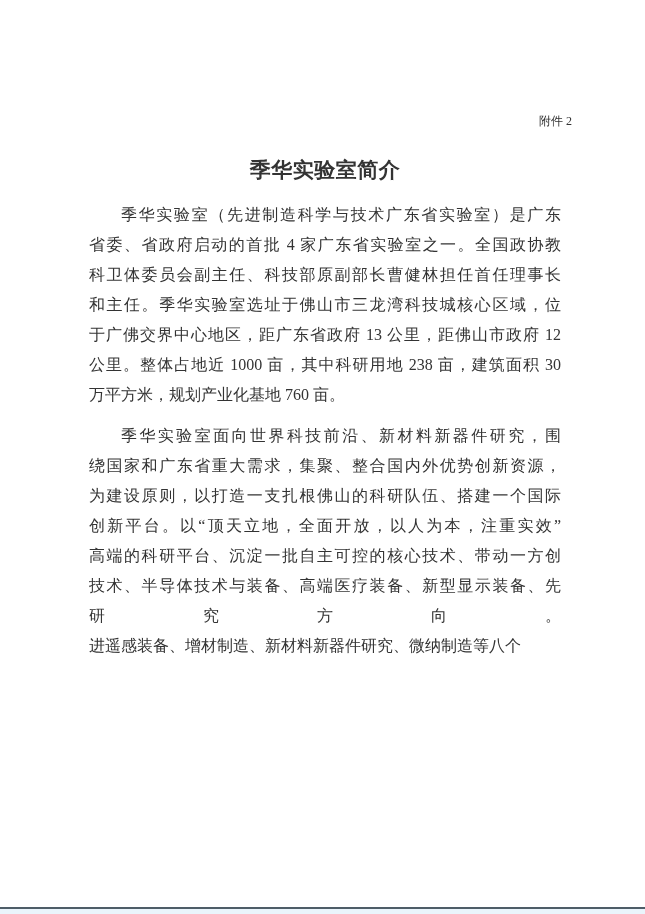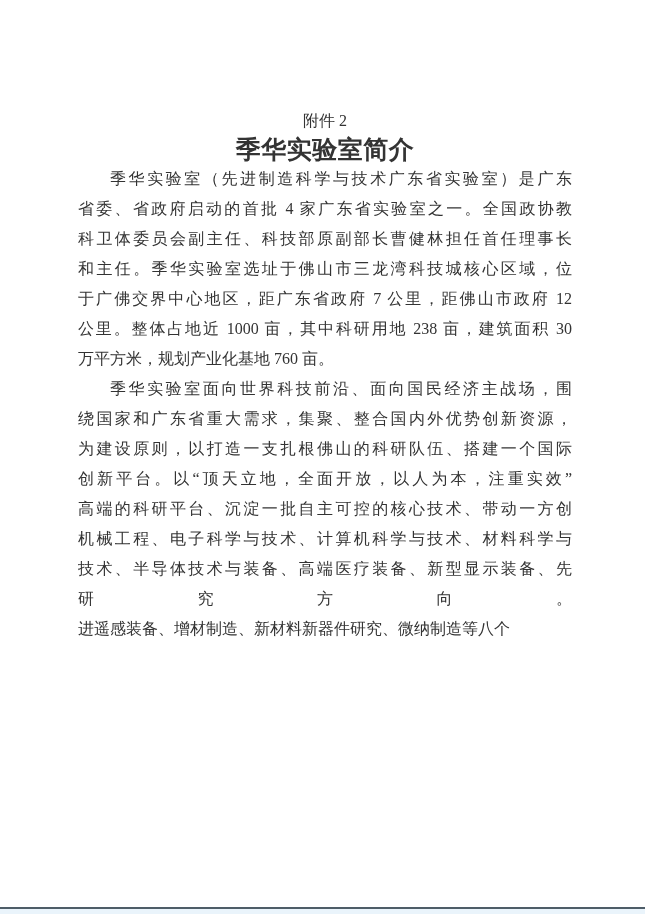--- a/index.html
+++ b/index.html
@@ -16,35 +16,35 @@
     font-family: "Liberation Serif", "DejaVu Serif", serif;
     color: #333333;
   }
   .content {
     position: absolute;
     left: 78px;
     top: 110px;
     width: 494px;
   }
   .attachment-label {
-    font-size: 16px;
+    font-size: 12px;
     line-height: 22px;
-    margin: 0 0 4px 0;
-    text-align: center;
+    margin: 0 0 24px 0;
+    text-align: right;
   }
   .doc-title {
-    font-size: 25px;
+    font-size: 21px;
     font-weight: bold;
     line-height: 28px;
-    margin: 0 0 0 0;
+    margin: 0 0 16px 0;
     text-align: center;
     letter-spacing: 0.5px;
   }
   .para {
-    margin: 0;
+    margin: 11px;
     font-family: Liberation Serif, serif;
   }
   .line {
     font-size: 16px;
     line-height: 30px;
     height: 30px;
     text-align: justify;
     text-align-last: justify;
     text-justify: inter-character;
     white-space: nowrap;
@@ -76,32 +76,31 @@
 
     <div class="attachment-label">附件 2</div>
 
     <h1 class="doc-title">季华实验室简介</h1>
 
     <div class="para">
       <div class="line">季华实验室（先进制造科学与技术广东省实验室）是广东</div>
       <div class="line">省委、省政府启动的首批 4 家广东省实验室之一。全国政协教</div>
       <div class="line">科卫体委员会副主任、科技部原副部长曹健林担任首任理事长</div>
       <div class="line">和主任。季华实验室选址于佛山市三龙湾科技城核心区域，位</div>
-      <div class="line">于广佛交界中心地区，距广东省政府 7 公里，距佛山市政府 12</div>
+      <div class="line">于广佛交界中心地区，距广东省政府 13 公里，距佛山市政府 12</div>
       <div class="line">公里。整体占地近 1000 亩，其中科研用地 238 亩，建筑面积 30</div>
       <div class="line">万平方米，规划产业化基地 760 亩。</div>
     </div>
 
     <div class="para">
-      <div class="line">季华实验室面向世界科技前沿、面向国民经济主战场，围</div>
+      <div class="line">季华实验室面向世界科技前沿、新材料新器件研究，围</div>
       <div class="line">绕国家和广东省重大需求，集聚、整合国内外优势创新资源，</div>
       <div class="line">为建设原则，以打造一支扎根佛山的科研队伍、搭建一个国际</div>
       <div class="line">创新平台。以“顶天立地，全面开放，以人为本，注重实效”</div>
       <div class="line">高端的科研平台、沉淀一批自主可控的核心技术、带动一方创</div>
-      <div class="line">机械工程、电子科学与技术、计算机科学与技术、材料科学与</div>
       <div class="line">技术、半导体技术与装备、高端医疗装备、新型显示装备、先</div>
       <div class="line">研究方向。</div>
       <div class="line">进遥感装备、增材制造、新材料新器件研究、微纳制造等八个</div>
     </div>
 
   </div>
 
   <div class="bottom-edge"></div>
 </div>
 

